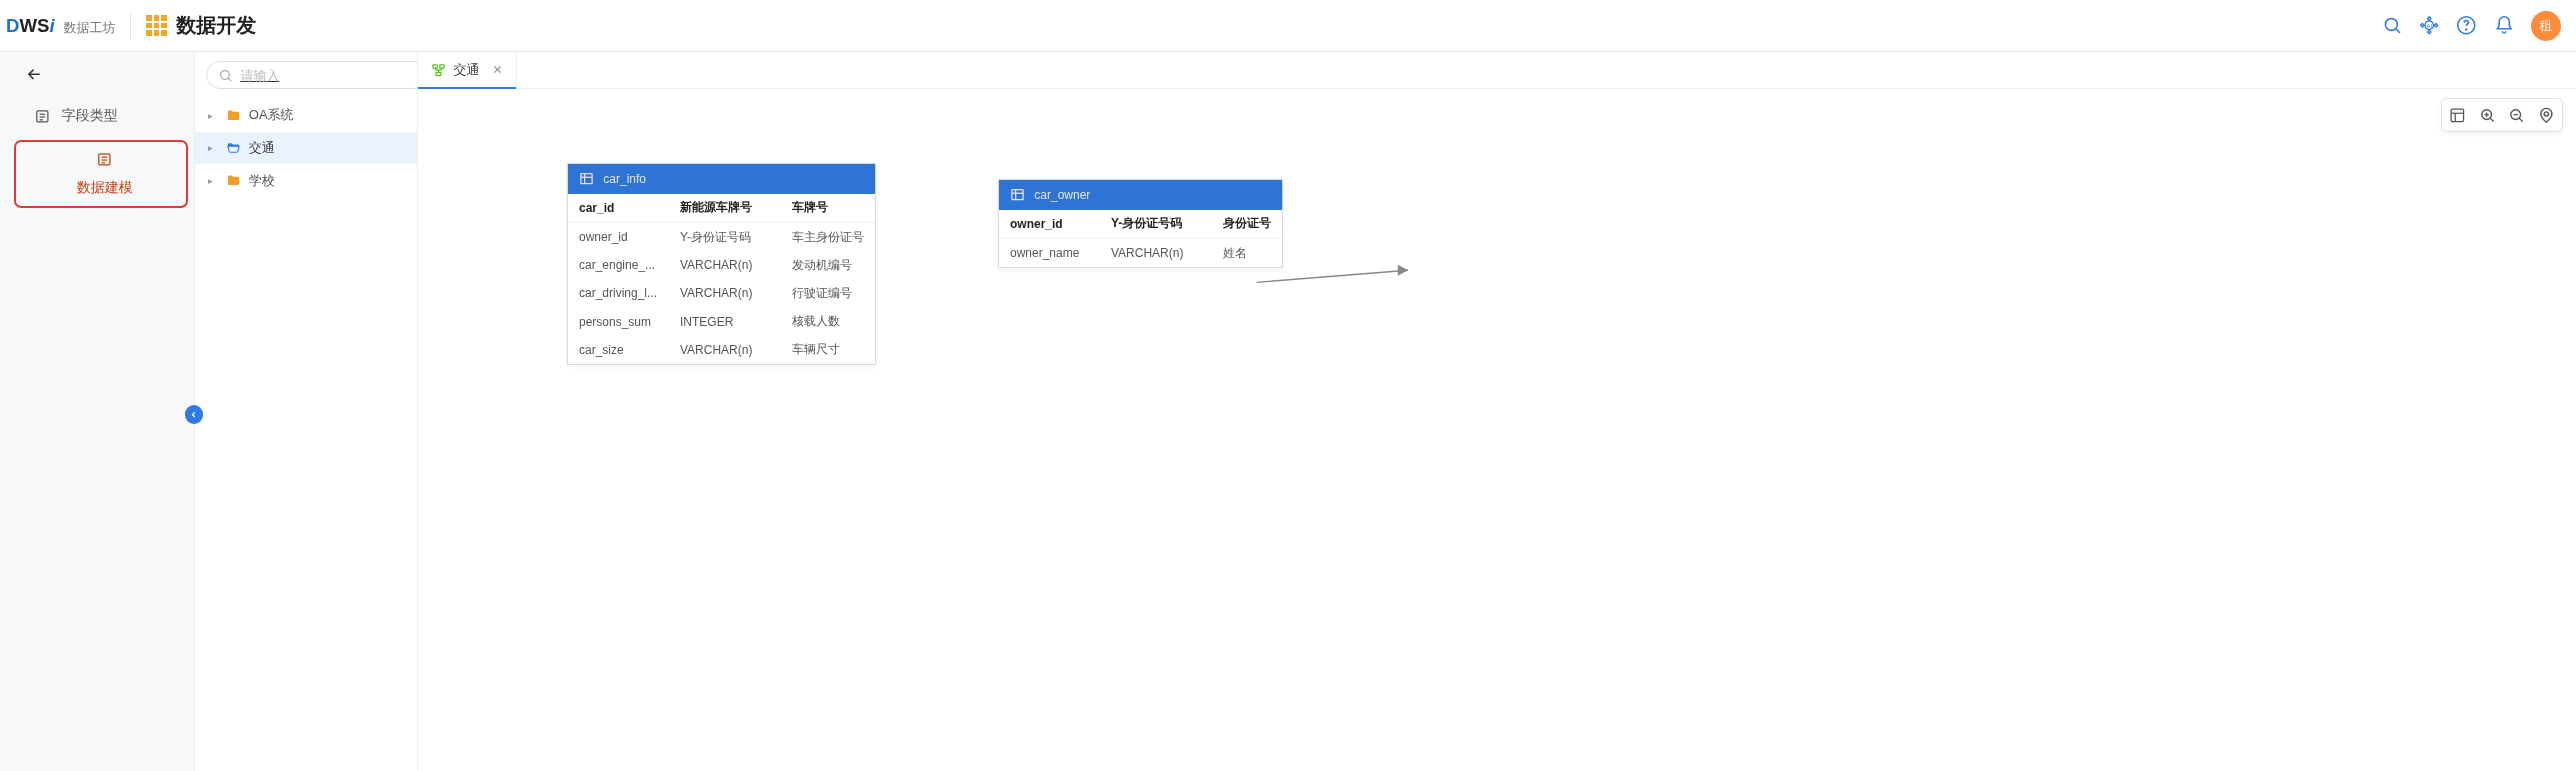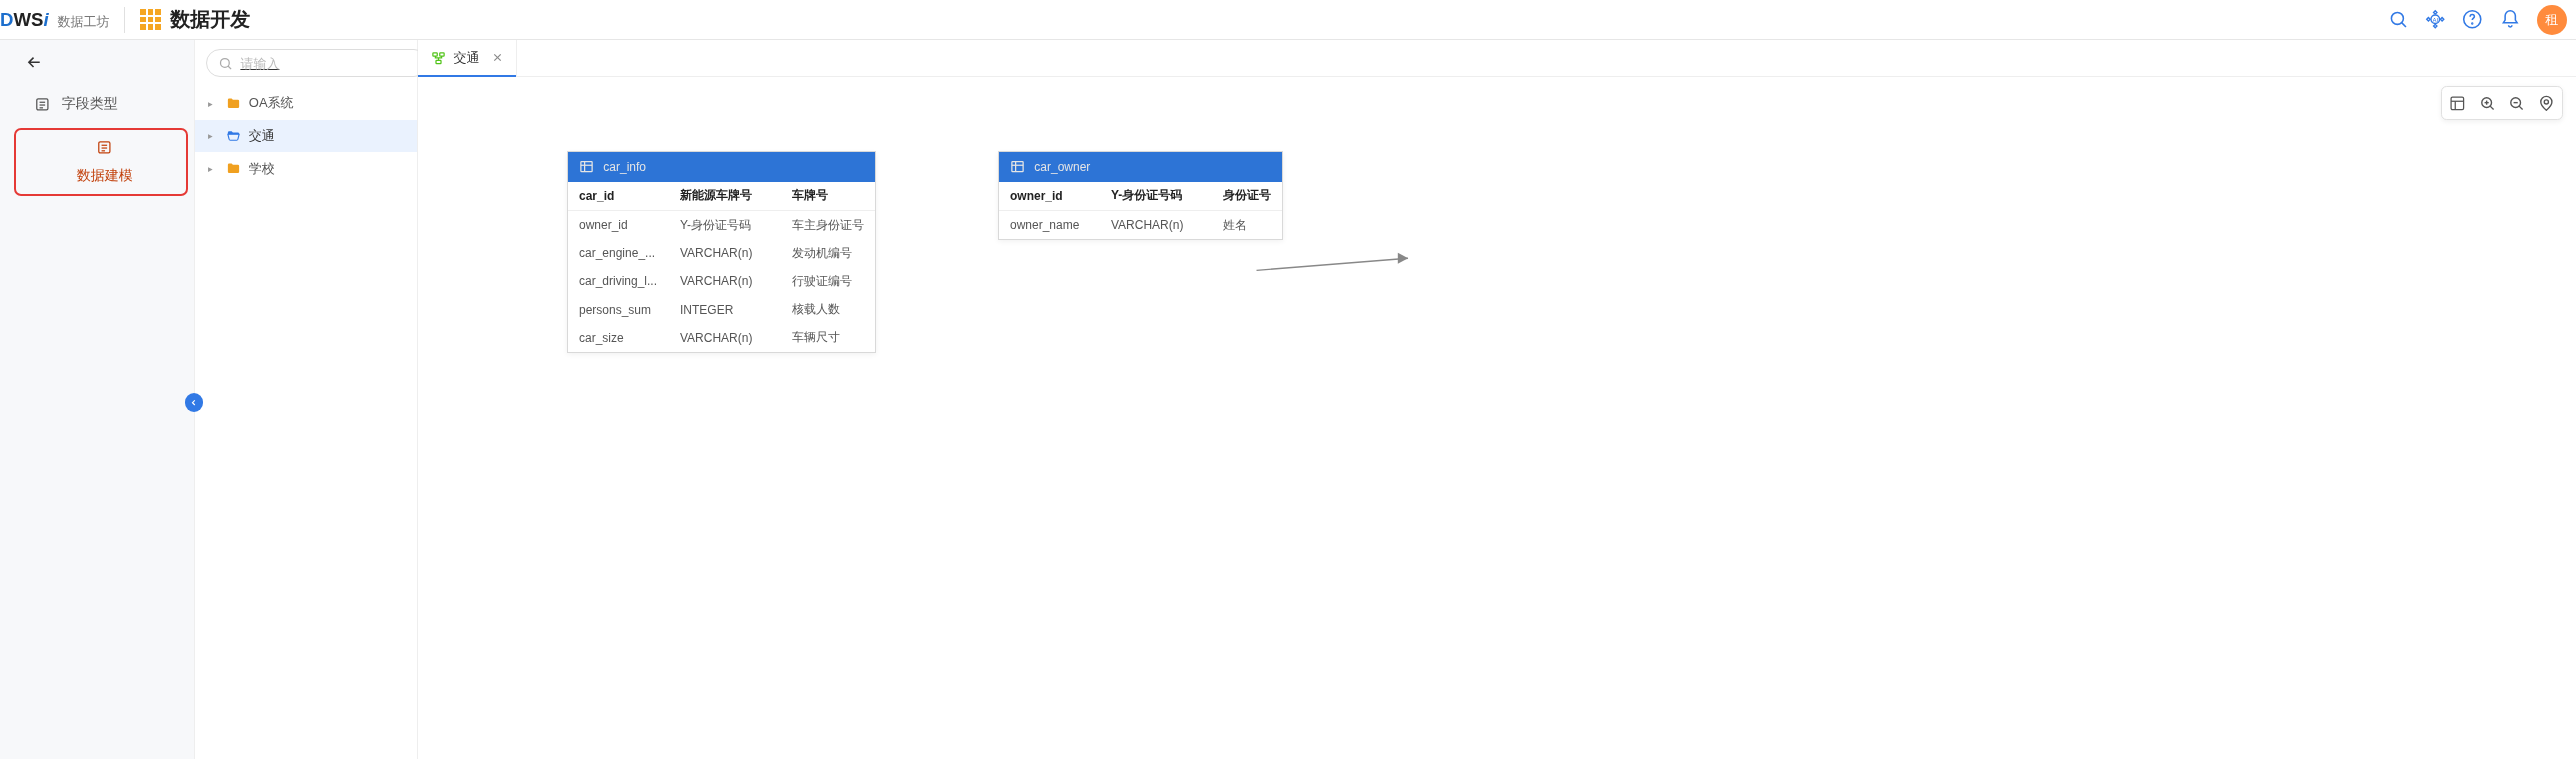--- a/index.html
+++ b/index.html
@@ -6,24 +6,24 @@
     body {
       font-family: -apple-system, BlinkMacSystemFont, "Segoe UI", "PingFang SC", "Microsoft YaHei", sans-serif;
       font-size: 13px;
       color: #333;
       background: #fff;
       overflow: hidden;
     }
     
     
     .header {
-      height: 40px;
+      height: 52px;
       display: flex;
       align-items: center;
-      padding: 0 0;
+      padding: 0 6px;
       border-bottom: 0.9px solid #e6e6e6;
       background: #fff;
     }
     .logo-group { display: flex; align-items: center; gap: 7.4px; font-size: 18.6px; font-weight: 700;}
     .logo-text .d { color: #1d6fcd; }
     .logo-text .ws { color: #222; }
     .logo-text .i { color: #1d6fcd; font-style: italic; font-weight: 700; }
     .logo-sub { font-size: 13px; color: #777; font-weight: 400; margin-left:3.7px;}
     .divider-v { width: 0.9px; height: 26px; background: #e0e0e0; margin: 0 15px; }
     .app-title { display: flex; align-items: center; gap: 9.3px; font-size: 20px; font-weight: 600; color: #222;}
@@ -418,21 +418,21 @@
       <span>INTEGER</span>
       <span>核载人数</span>
     </div>
               <div class="entity-row">
       <span>car_size</span>
       <span>VARCHAR(n)</span>
       <span>车辆尺寸</span>
     </div>
             </div>
           </div>
-          <div class="entity" style="left: 580px; top: 74px;">
+          <div class="entity" style="left: 580px; top: 90px;">
             <div class="entity-header">
     <svg width="15" height="15" viewBox="0 0 24 24" fill="none" stroke="currentColor" stroke-width="2">
                 <rect x="3" y="4" width="18" height="16" rx="1"></rect>
                 <line x1="3" y1="10" x2="21" y2="10"></line>
                 <line x1="9" y1="4" x2="9" y2="20"></line>
               </svg>
     <span>car_owner</span>
   </div>
             <div class="entity-rows">
               <div class="entity-row pk">

